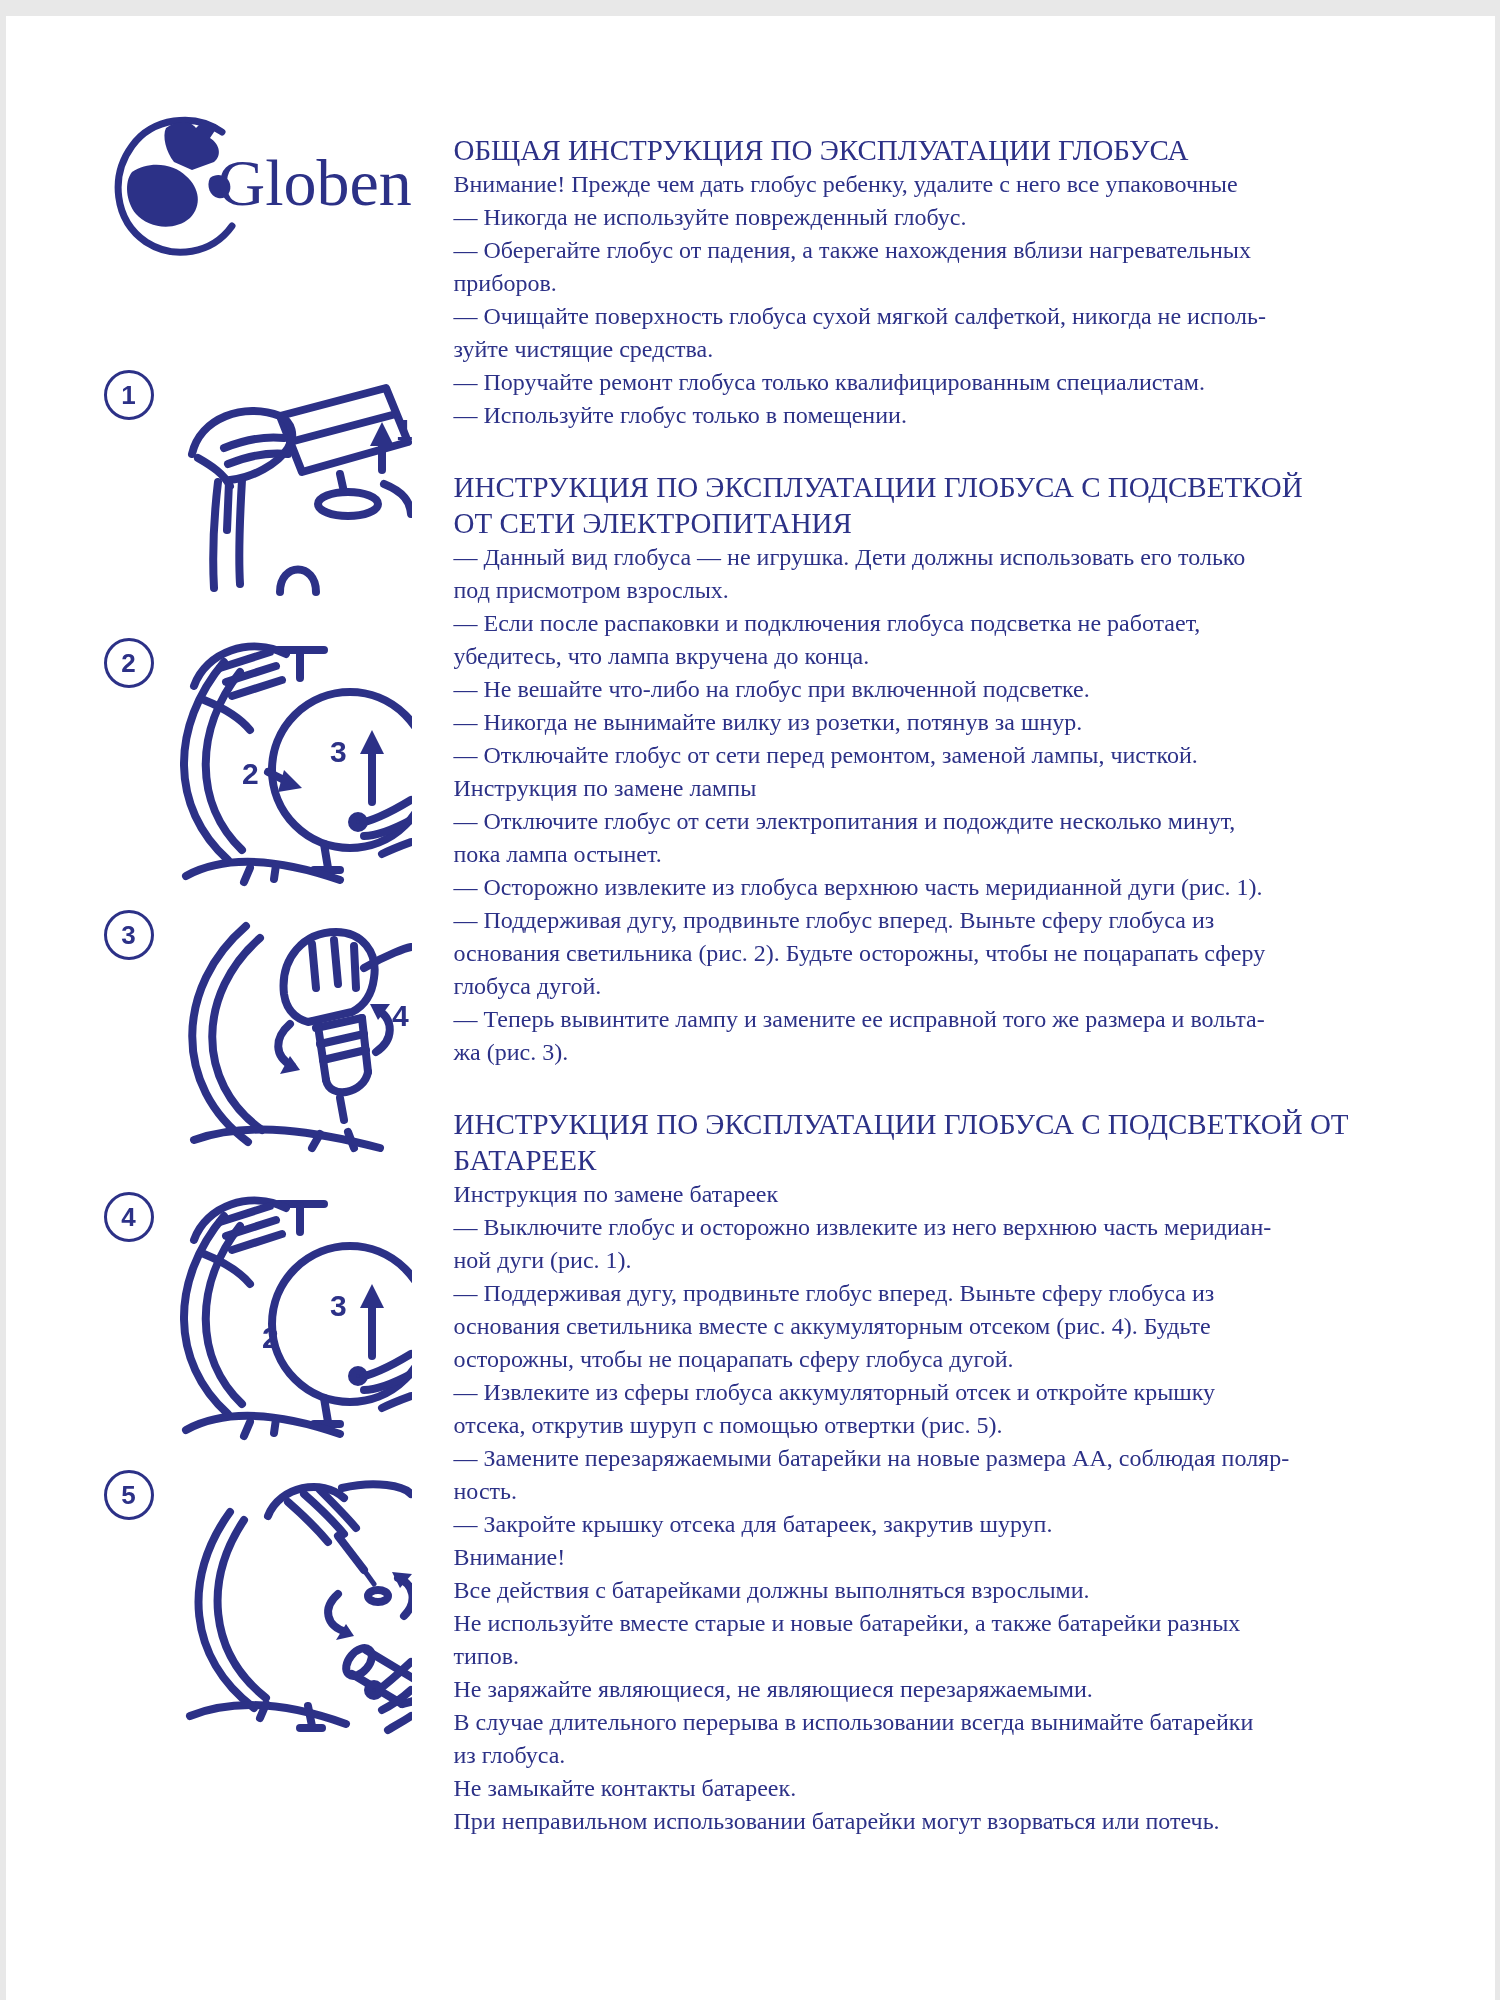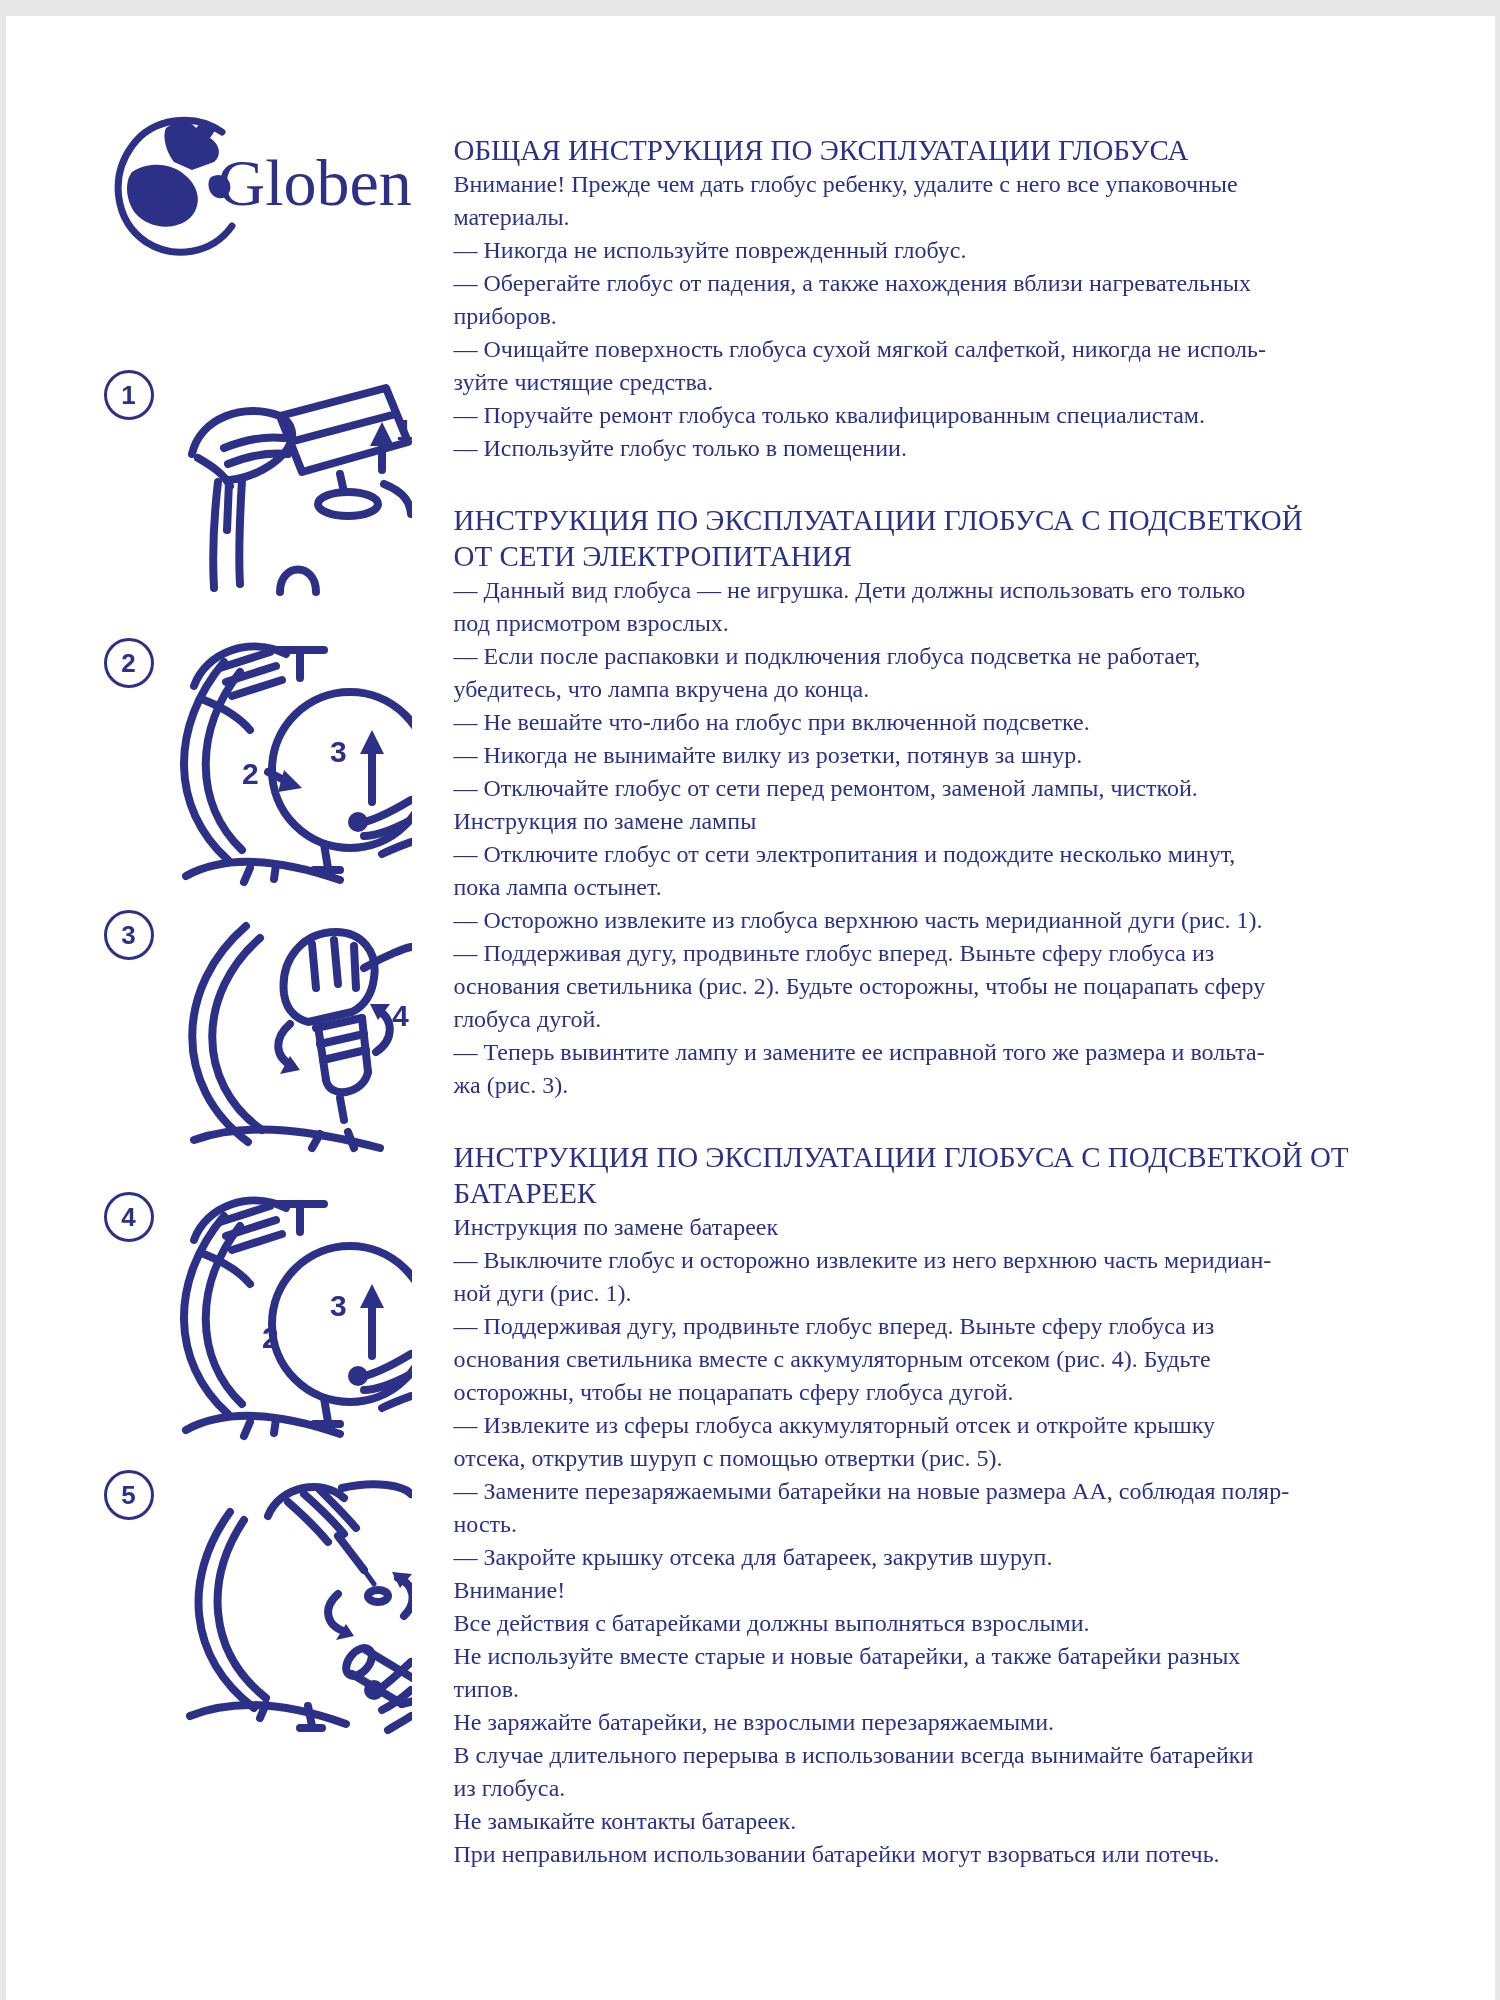--- a/index.html
+++ b/index.html
@@ -190,21 +190,20 @@
       </g>
       <path class="fillnavy" d="M222,182 L204,186 L214,170 Z"></path>
       <path class="fillnavy" d="M260,118 L280,120 L268,134 Z"></path>
     </svg>
   </div>
 
   <div class="text-col">
       <section class="sec">
         <div class="title-line">ОБЩАЯ ИНСТРУКЦИЯ ПО ЭКСПЛУАТАЦИИ ГЛОБУСА</div>
         <div class="line">Внимание! Прежде чем дать глобус ребенку, удалите с него все упаковочные</div>
-        <div class="line">материалы.</div>
         <div class="line">— Никогда не используйте поврежденный глобус.</div>
         <div class="line">— Оберегайте глобус от падения, а также нахождения вблизи нагревательных</div>
         <div class="line">приборов.</div>
         <div class="line">— Очищайте поверхность глобуса сухой мягкой салфеткой, никогда не исполь-</div>
         <div class="line">зуйте чистящие средства.</div>
         <div class="line">— Поручайте ремонт глобуса только квалифицированным специалистам.</div>
         <div class="line">— Используйте глобус только в помещении.</div>
       </section>
       <section class="sec">
         <div class="title-line">ИНСТРУКЦИЯ ПО ЭКСПЛУАТАЦИИ ГЛОБУСА С ПОДСВЕТКОЙ</div>
@@ -237,21 +236,21 @@
         <div class="line">осторожны, чтобы не поцарапать сферу глобуса дугой.</div>
         <div class="line">— Извлеките из сферы глобуса аккумуляторный отсек и откройте крышку</div>
         <div class="line">отсека, открутив шуруп с помощью отвертки (рис. 5).</div>
         <div class="line">— Замените перезаряжаемыми батарейки на новые размера АА, соблюдая поляр-</div>
         <div class="line">ность.</div>
         <div class="line">— Закройте крышку отсека для батареек, закрутив шуруп.</div>
         <div class="line">Внимание!</div>
         <div class="line">Все действия с батарейками должны выполняться взрослыми.</div>
         <div class="line">Не используйте вместе старые и новые батарейки, а также батарейки разных</div>
         <div class="line">типов.</div>
-        <div class="line">Не заряжайте батарейки, не взрослыми перезаряжаемыми.</div>
+        <div class="line">Не заряжайте являющиеся, не являющиеся перезаряжаемыми.</div>
         <div class="line">В случае длительного перерыва в использовании всегда вынимайте батарейки</div>
         <div class="line">из глобуса.</div>
         <div class="line">Не замыкайте контакты батареек.</div>
         <div class="line">При неправильном использовании батарейки могут взорваться или потечь.</div>
       </section>
     </div>
 
 </div>
 
 </body></html>

